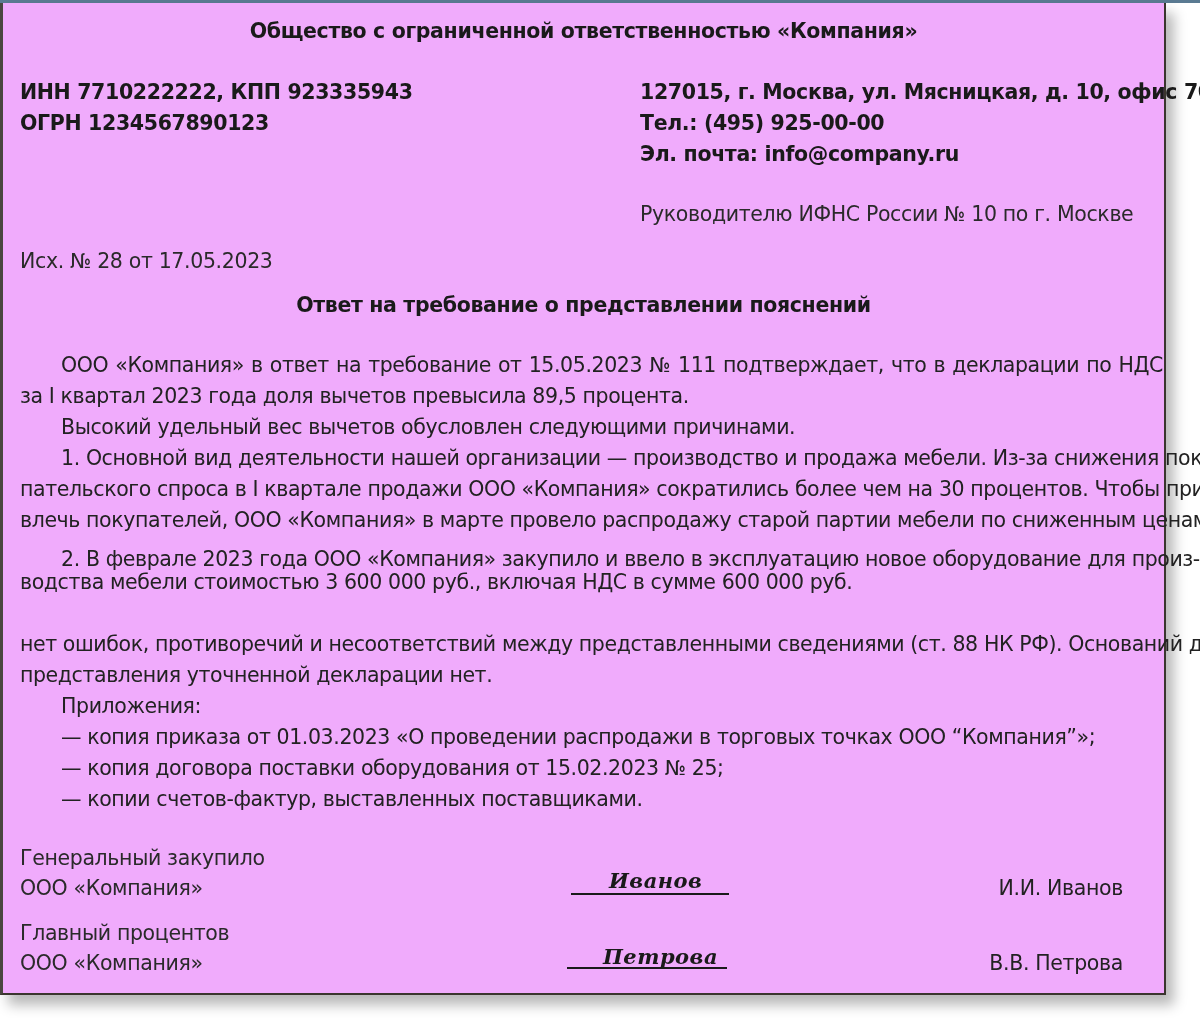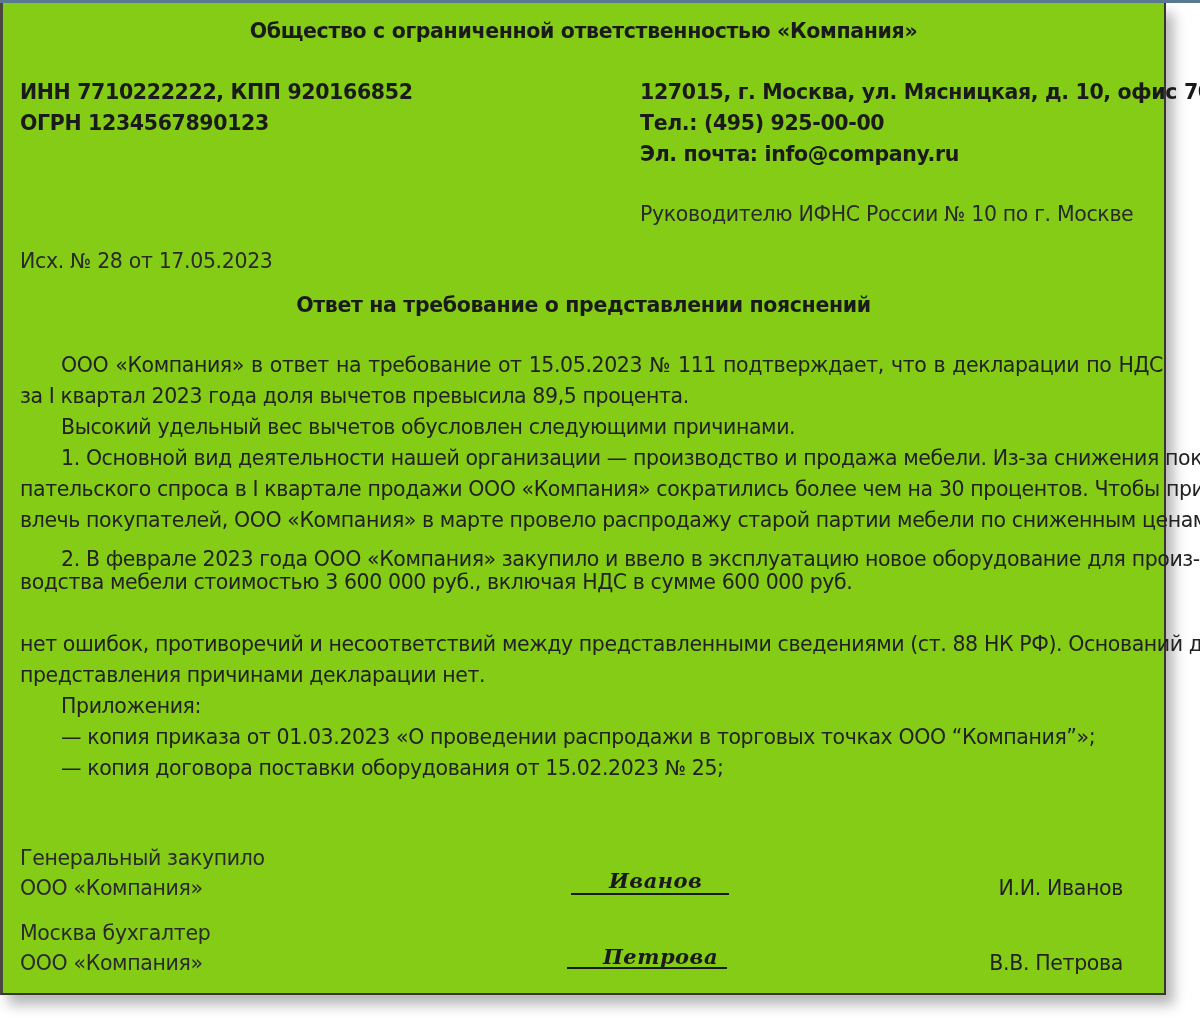--- a/index.html
+++ b/index.html
@@ -21,21 +21,21 @@
       width: 1200px;
       height: 3px;
       background: #5a7a92;
     }
     .page {
       position: absolute;
       left: 0;
       top: 3px;
       width: 1166px;
       height: 992px;
-      background: #84cc16;
+      background: #f0abfc;
       border-left: 3px solid #4a4640;
       border-right: 2px solid #3a352e;
       border-bottom: 2px solid #3a352e;
       box-shadow: 8px 10px 12px rgba(0,0,0,0.28);
       box-sizing: border-box;
     }
     .txt {
       position: absolute;
       white-space: nowrap;
       font-size: 20.5px;
@@ -92,21 +92,21 @@
   </style>
 </head>
 <body>
 
 <div class="topbar"></div>
 
 <div class="page">
 
   <div class="txt center bold" style="top:16px;">Общество с ограниченной ответственностью «Компания»</div>
 
-  <div class="txt bold" style="left:17px; top:77px;">ИНН 7710222222, КПП 920166852</div>
+  <div class="txt bold" style="left:17px; top:77px;">ИНН 7710222222, КПП 923335943</div>
   <div class="txt bold" style="left:17px; top:108px;">ОГРН 1234567890123</div>
 
   <div class="txt bold" style="left:637px; top:77px;">127015, г. Москва, ул. Мясницкая, д. 10, офис 70</div>
   <div class="txt bold" style="left:637px; top:108px;">Тел.: (495) 925-00-00</div>
   <div class="txt bold" style="left:637px; top:139px;">Эл. почта: info@company.ru</div>
 
   <div class="txt light" style="left:637px; top:199px;">Руководителю ИФНС России № 10 по г. Москве</div>
 
   <div class="txt light" style="left:17px; top:246px;">Исх. № 28 от 17.05.2023</div>
 
@@ -114,31 +114,32 @@
 
   <div class="body-line justify indent" style="top:350px;">ООО «Компания» в ответ на требование от 15.05.2023 № 111 подтверждает, что в декларации по НДС</div>
   <div class="body-line" style="top:381px;">за I квартал 2023 года доля вычетов превысила 89,5 процента.</div>
   <div class="body-line indent" style="top:412px;">Высокий удельный вес вычетов обусловлен следующими причинами.</div>
   <div class="body-line justify indent" style="top:443px;">1. Основной вид деятельности нашей организации — производство и продажа мебели. Из-за снижения поку-</div>
   <div class="body-line justify" style="top:474px;">пательского спроса в I квартале продажи ООО «Компания» сократились более чем на 30 процентов. Чтобы при-</div>
   <div class="body-line justify" style="top:505px;">влечь покупателей, ООО «Компания» в марте провело распродажу старой партии мебели по сниженным ценам.</div>
   <div class="body-line justify indent" style="top:536px;margin-top:8px;">2. В феврале 2023 года ООО «Компания» закупило и ввело в эксплуатацию новое оборудование для произ-</div>
   <div class="body-line" style="top:567px;">водства мебели стоимостью 3 600 000 руб., включая НДС в сумме 600 000 руб.</div>
   <div class="body-line justify" style="top:629px;">нет ошибок, противоречий и несоответствий между представленными сведениями (ст. 88 НК РФ). Оснований для</div>
-  <div class="body-line" style="top:660px;">представления причинами декларации нет.</div>
+  <div class="body-line" style="top:660px;">представления уточненной декларации нет.</div>
 
   <div class="body-line indent" style="top:691px;">Приложения:</div>
   <div class="body-line indent" style="top:722px;">— копия приказа от 01.03.2023 «О проведении распродажи в торговых точках ООО “Компания”»;</div>
   <div class="body-line indent" style="top:753px;">— копия договора поставки оборудования от 15.02.2023 № 25;</div>
+  <div class="body-line indent" style="top:784px;">— копии счетов-фактур, выставленных поставщиками.</div>
 
   <div class="txt light" style="left:17px; top:843px;">Генеральный закупило</div>
   <div class="txt light" style="left:17px; top:873px;">ООО «Компания»</div>
   <div class="signature" style="left:606px; top:866px;font-style:italic;">Иванов</div>
   <div class="sig-line" style="left:568px; top:890px; width:158px;"></div>
   <div class="right-name" style="top:873px;">И.И. Иванов</div>
 
-  <div class="txt light" style="left:17px; top:918px;">Москва бухгалтер</div>
+  <div class="txt light" style="left:17px; top:918px;">Главный процентов</div>
   <div class="txt light" style="left:17px; top:948px;">ООО «Компания»</div>
   <div class="signature" style="left:600px; top:942px;">Петрова</div>
   <div class="sig-line" style="left:564px; top:964px; width:160px;"></div>
   <div class="right-name" style="top:948px;">В.В. Петрова</div>
 
 </div>
 
 </body></html>

